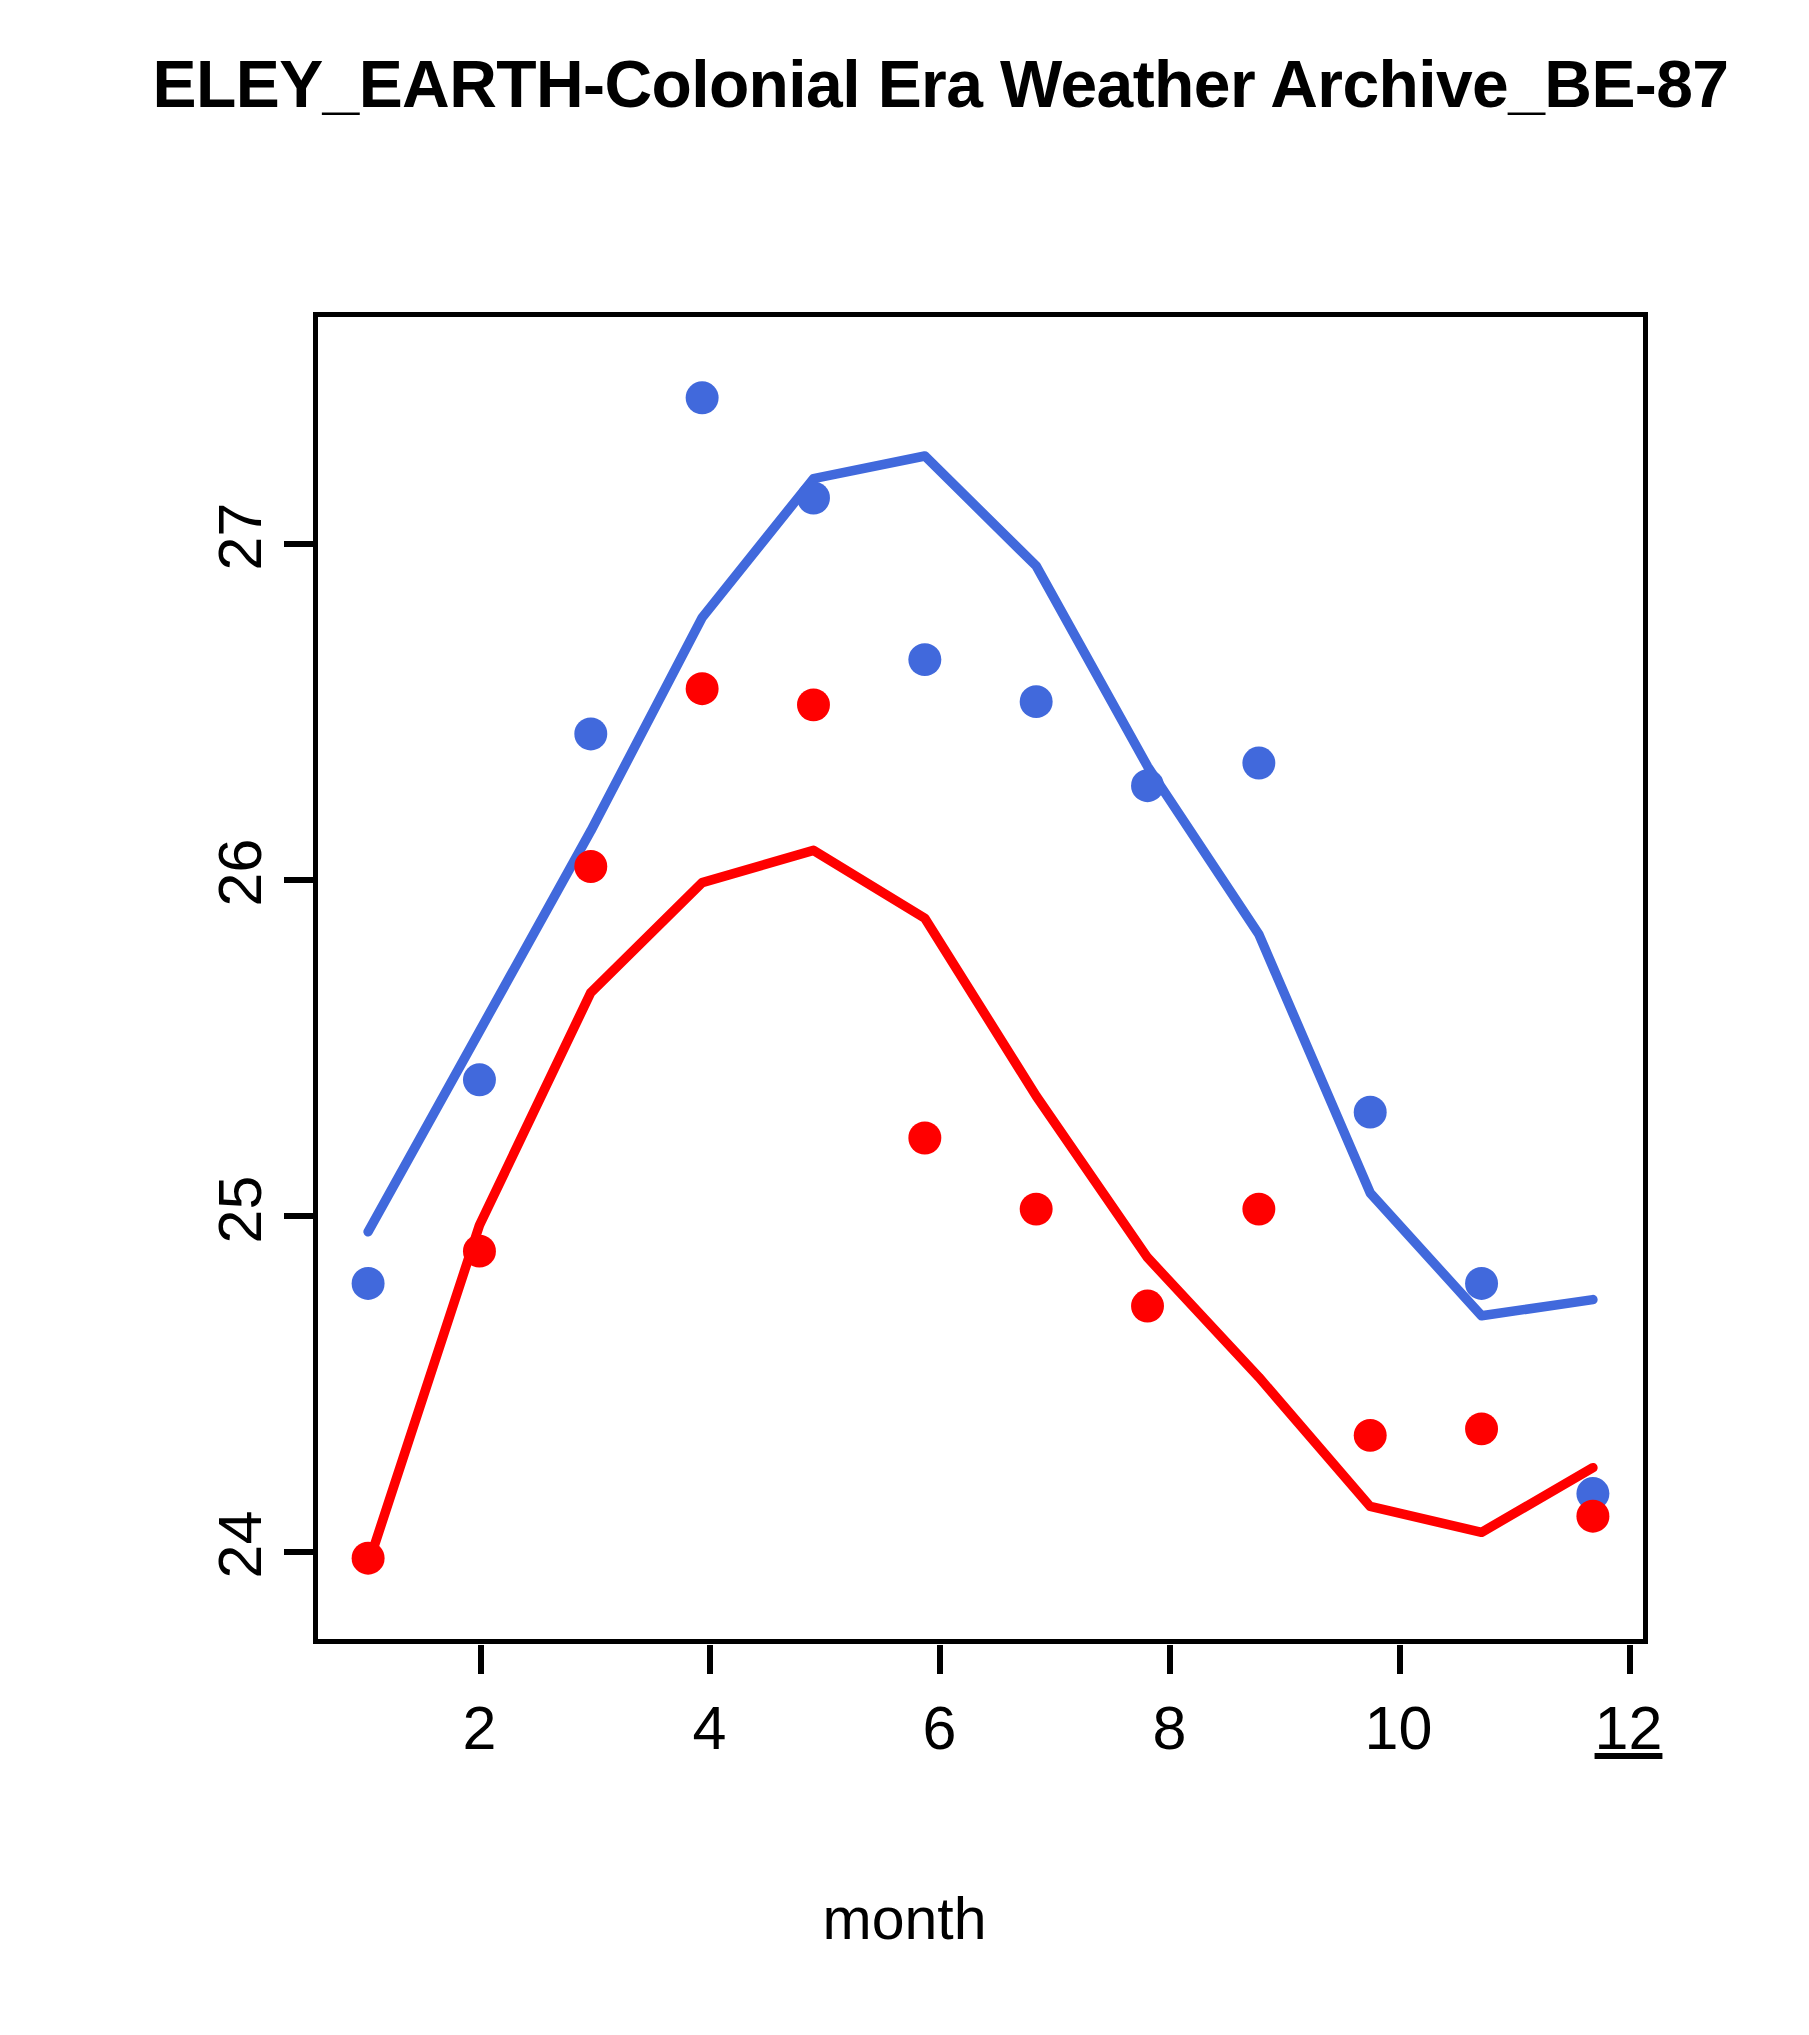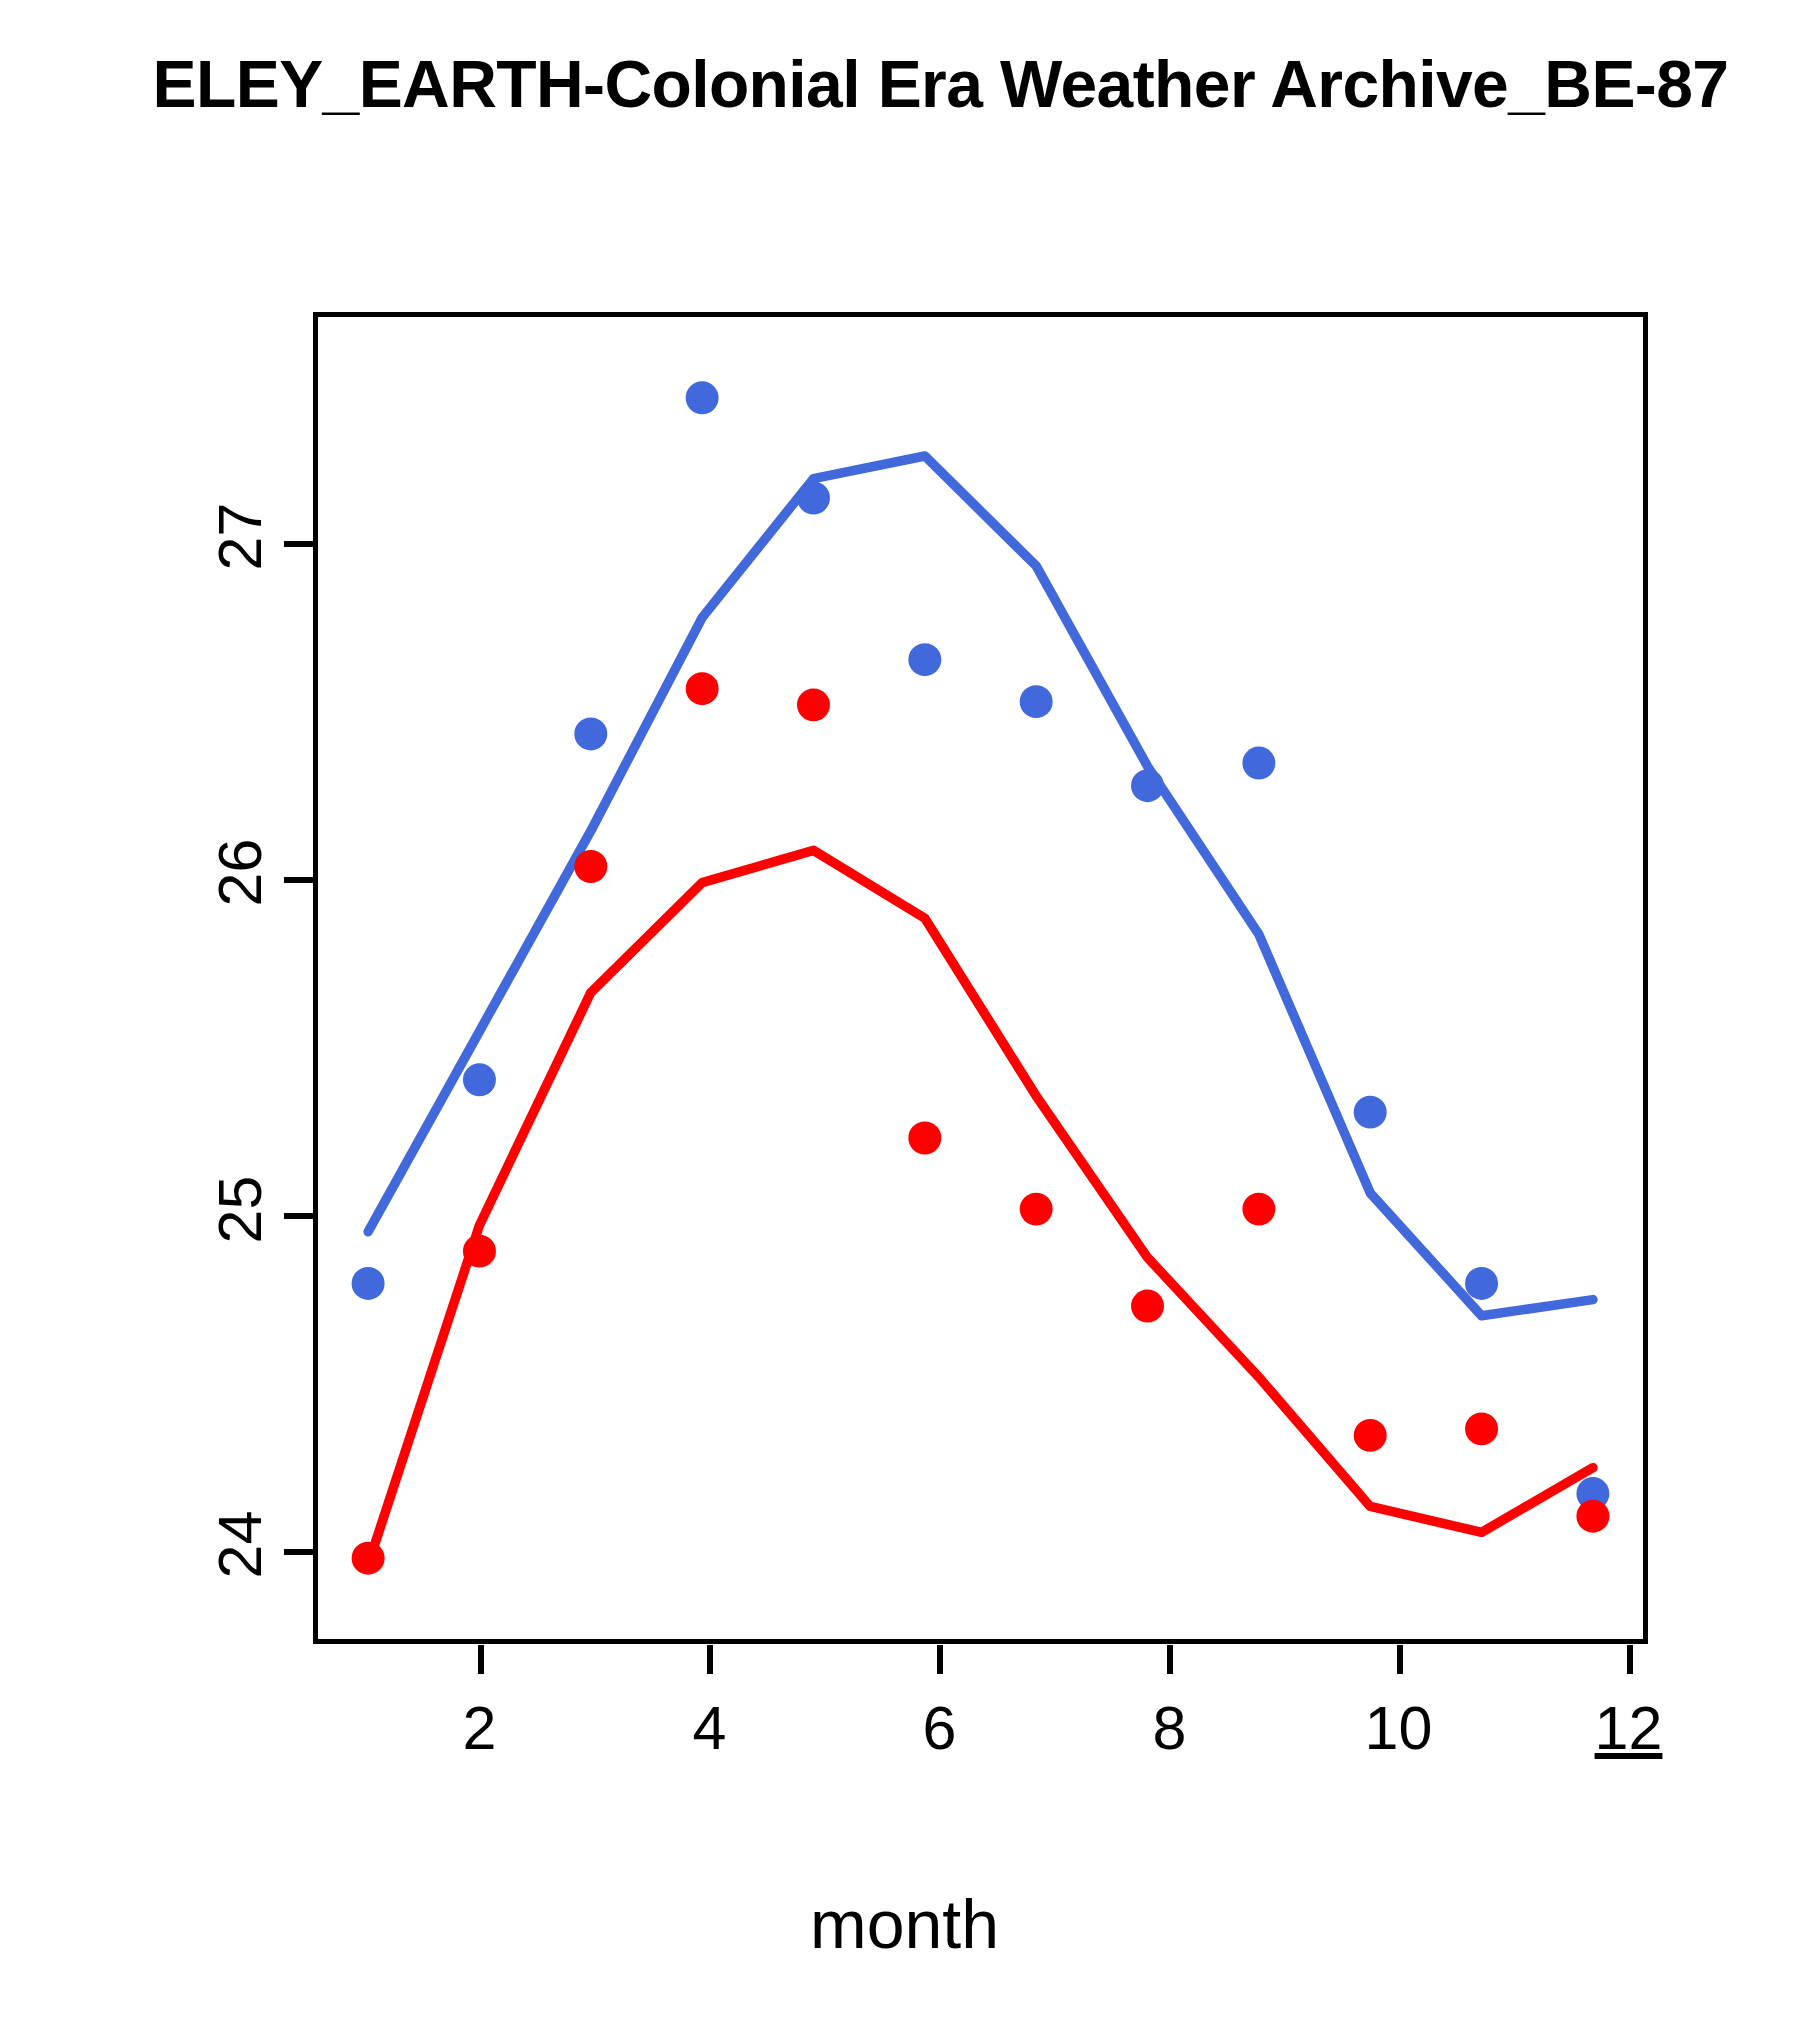--- a/index.html
+++ b/index.html
@@ -102,21 +102,21 @@
     font-family: "Liberation Sans", sans-serif;
     color: #000000;
   }
 
   #xlabel {
     position: absolute;
     top: 1890px;
     left: 0;
     width: 1809px;
     text-align: center;
-    font-size: 68px;
+    font-size: 59px;
     line-height: 1;
     font-family: "Liberation Sans", sans-serif;
     color: #000000;
   }
 </style>
 </head>
 <body>
 
 <div id="figure">
 

